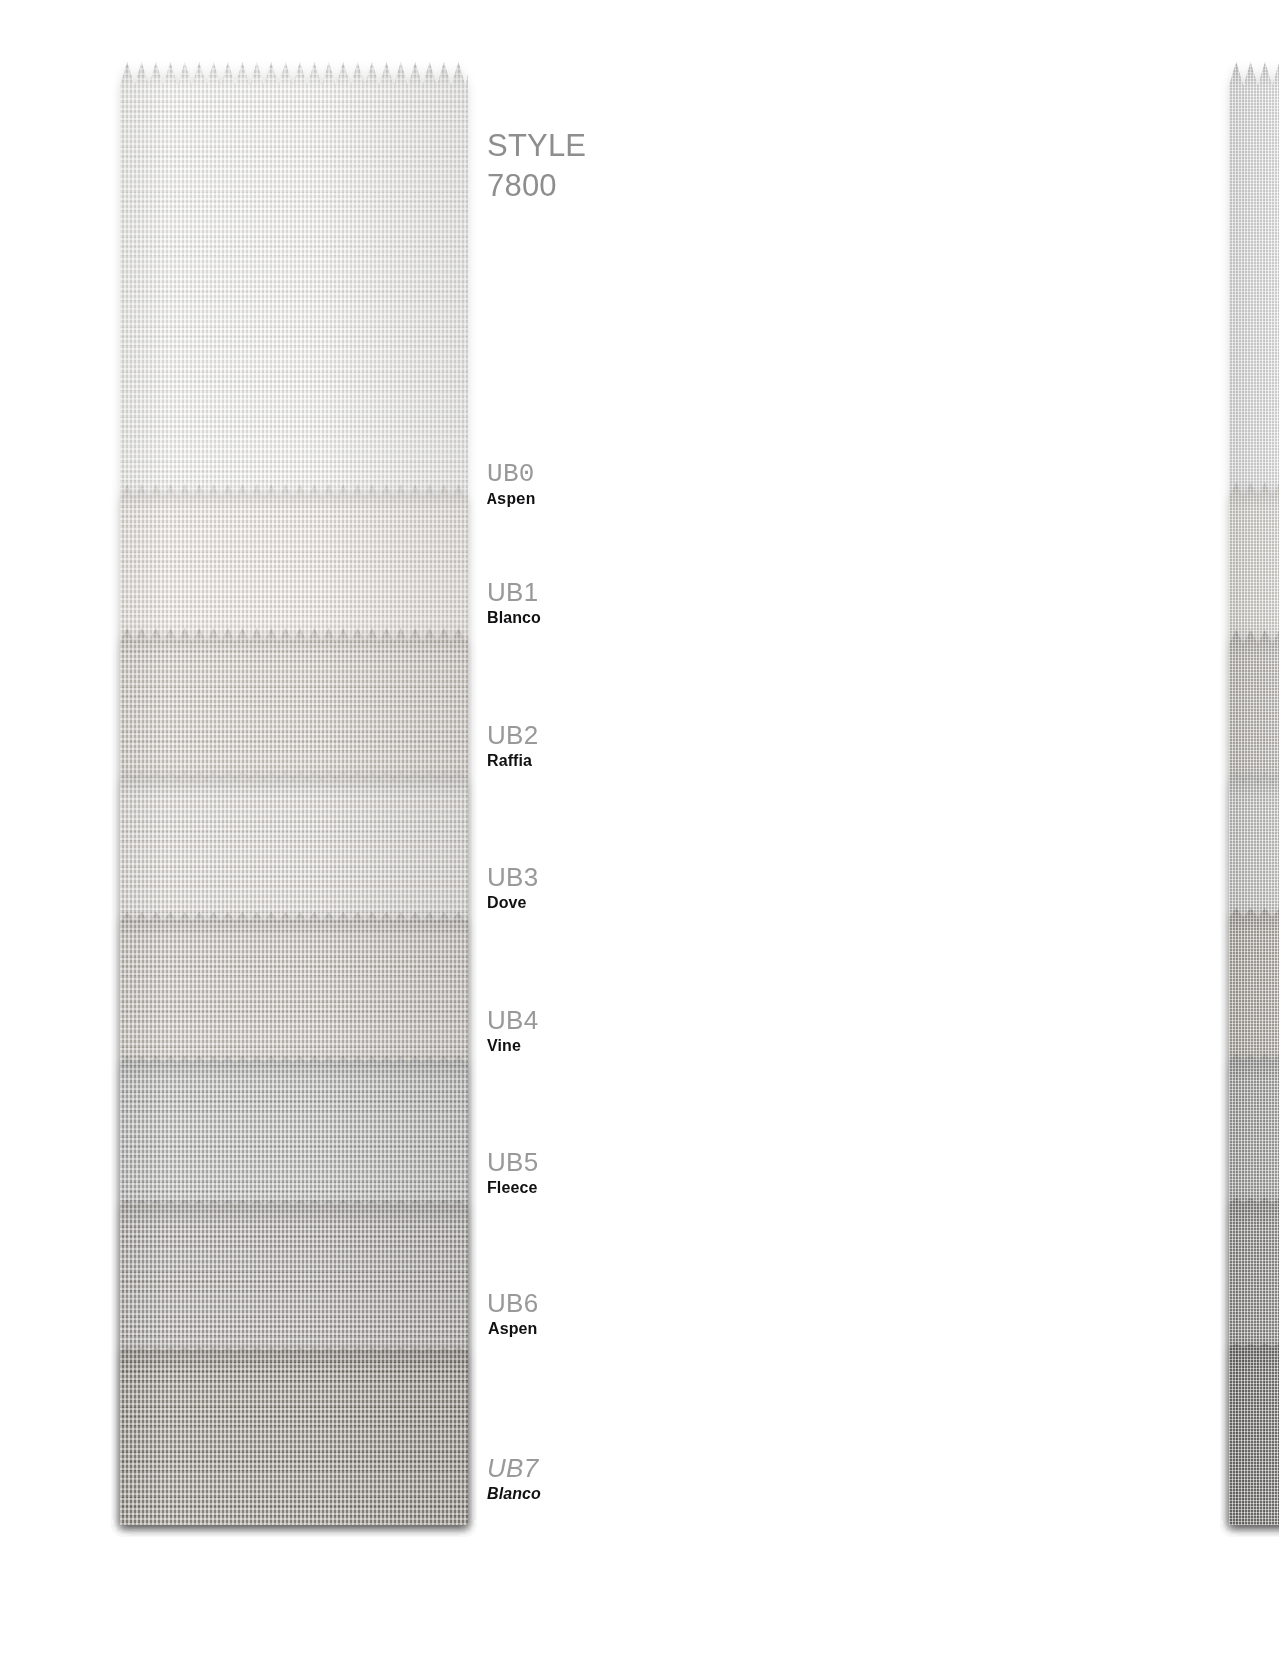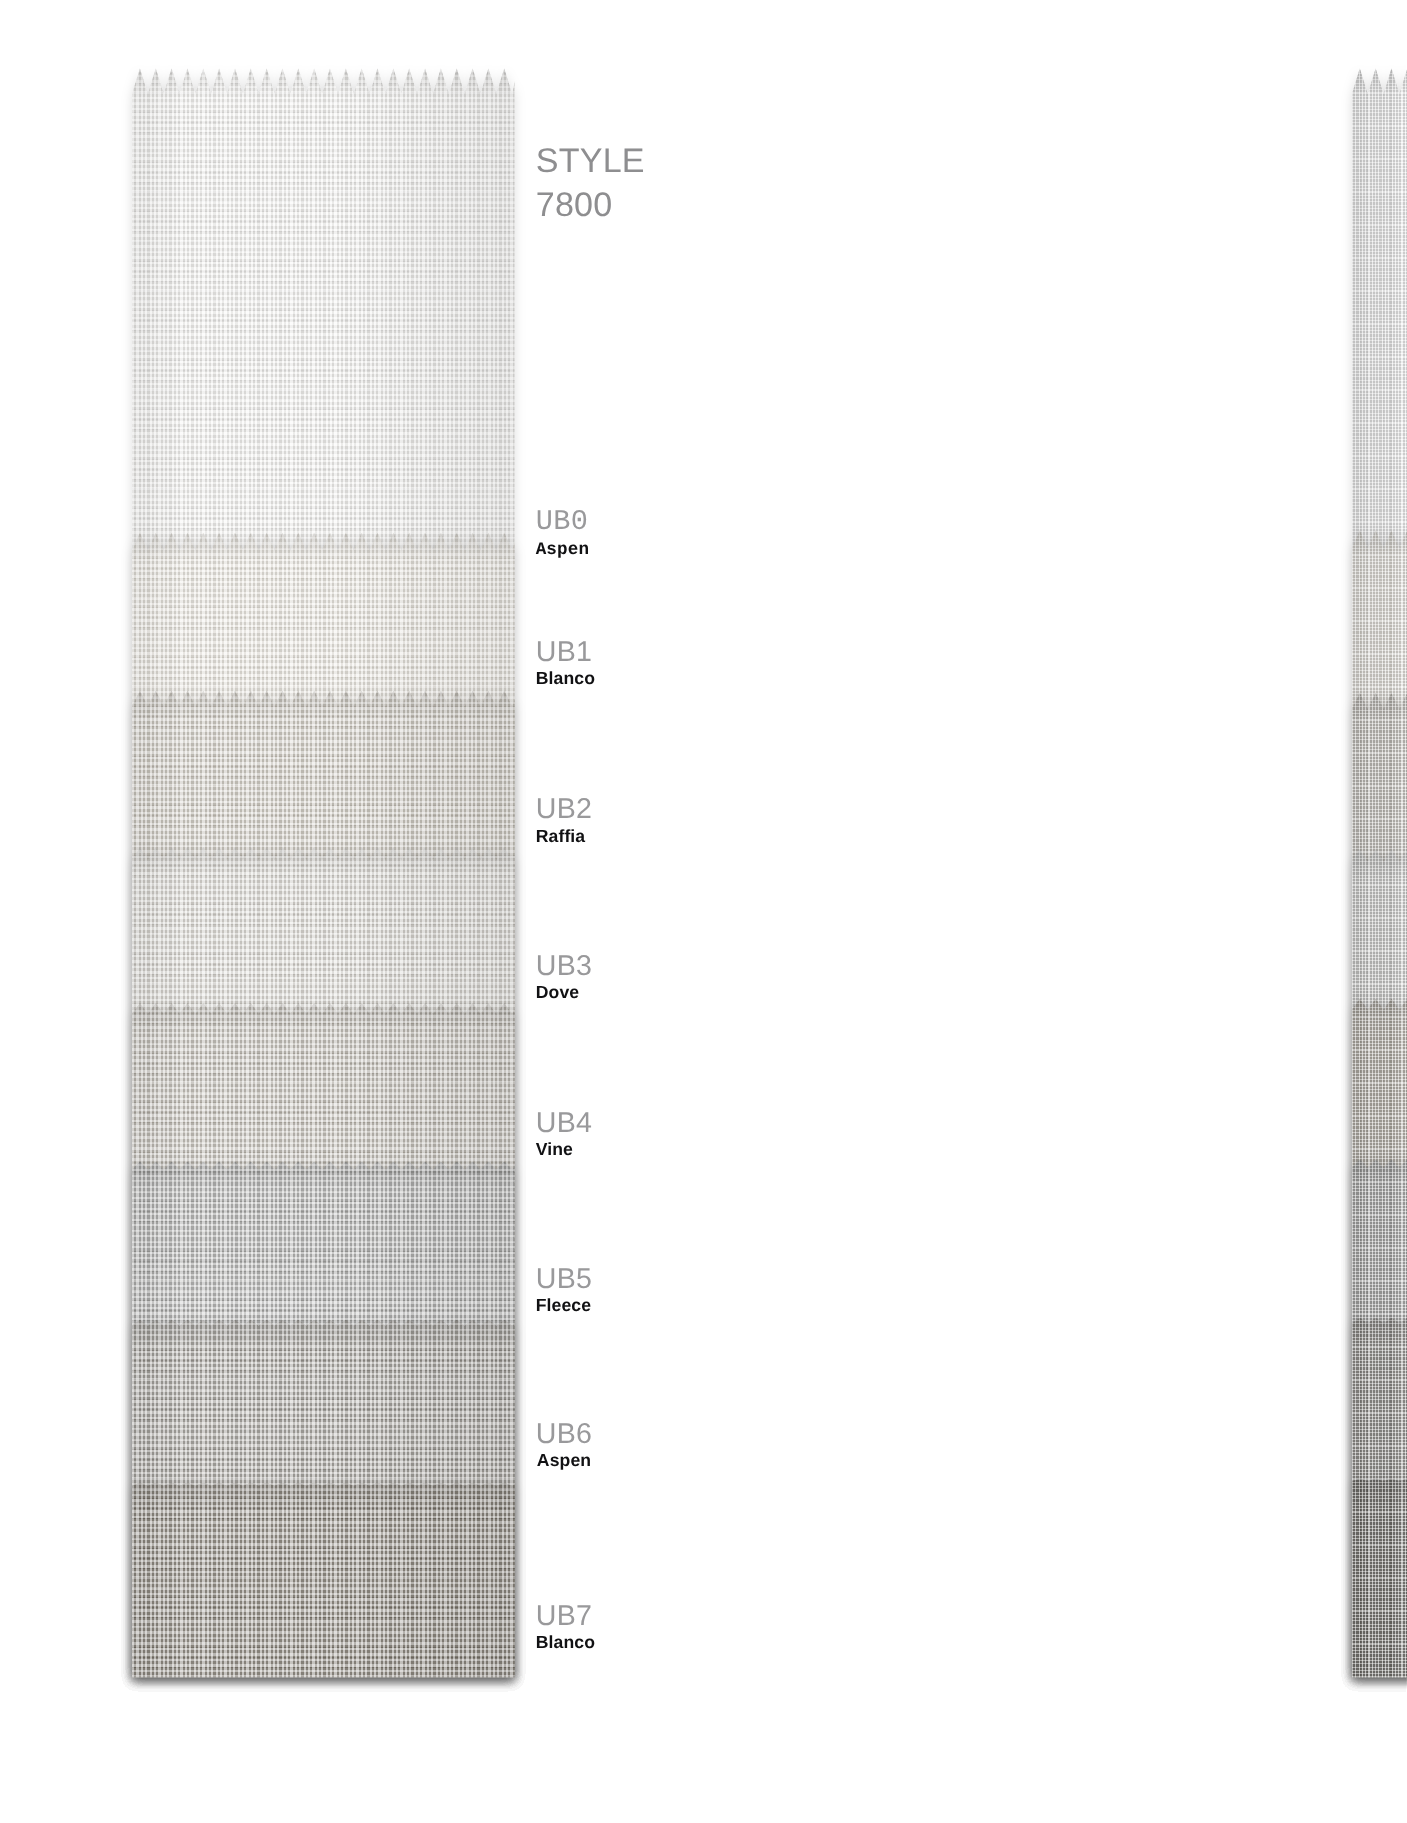--- a/index.html
+++ b/index.html
@@ -247,21 +247,21 @@
           <span class="name">Vine</span>
         </div>
         <div class="label" style="top: 1148px; left: 487px;">
           <span class="code">UB5</span>
           <span class="name">Fleece</span>
         </div>
         <div class="label" style="top: 1289px; left: 487px; text-align: center;">
           <span class="code">UB6</span>
           <span class="name">Aspen</span>
         </div>
-        <div class="label" style="top: 1454px; left: 487px;">
+        <div class="label" style="top: 1454px; left: 487px; font-style: italic;">
           <span class="code">UB7</span>
           <span class="name">Blanco</span>
         </div>
       </div>
   </div>
 
   <div class="column right">
     <div class="stack" id="stack-right" style="left: -11px; width: 348px;">
         <div class="swatch" style="top: 0px; height: 1463px; z-index: 10;">
           <div class="swatch-body">

